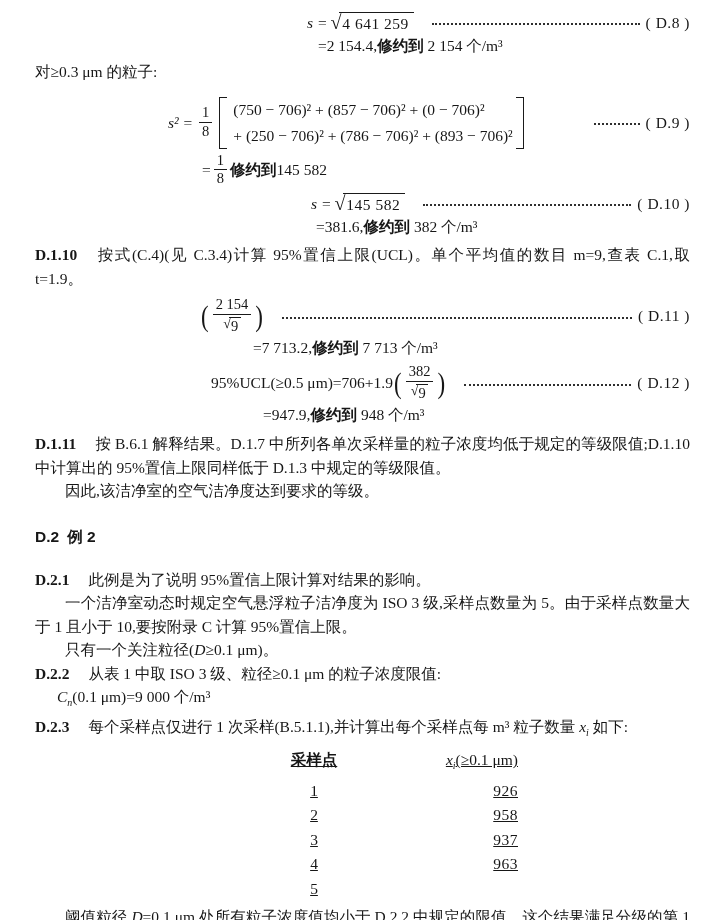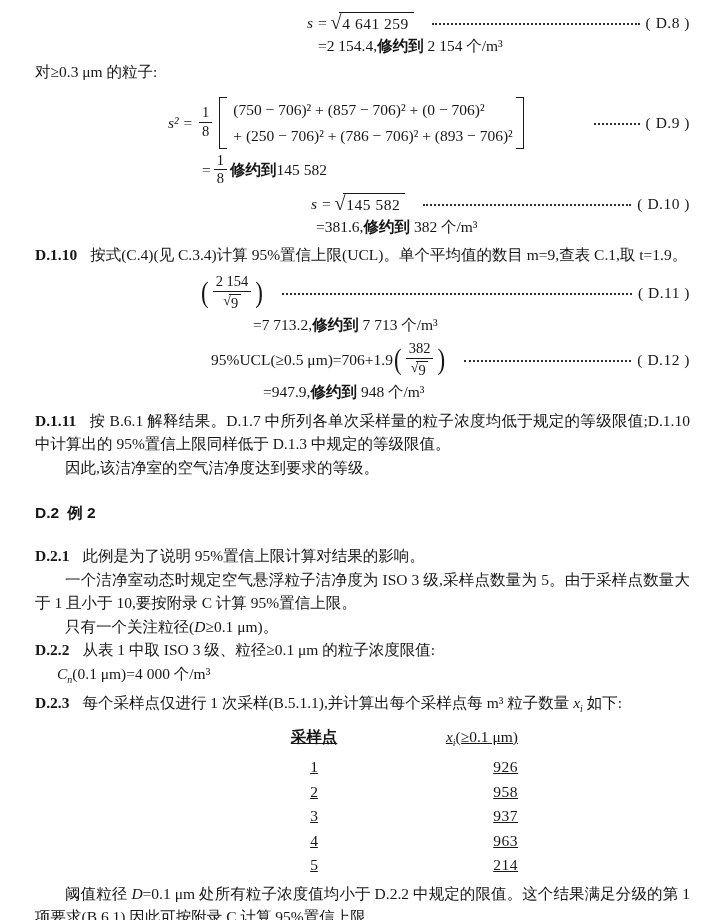--- a/index.html
+++ b/index.html
@@ -30,21 +30,21 @@
   .sqrt.sm .body{padding:1px 2px 0;}
   
   .brkL{align-self:stretch;width:7px;border:1.6px solid #1a1a1a;border-right:none;margin:0 6px 0 4px;}
   .brkR{align-self:stretch;width:7px;border:1.6px solid #1a1a1a;border-left:none;margin-left:3px;}
   .matrix{line-height:26px;white-space:nowrap;}
   
   .bigp{display:inline-block;transform:scaleY(1.28);font-size:23px;line-height:1;margin:0 1px;}
   
   .para{margin:0;line-height:23.5px;text-align:justify;}
   .indent{text-indent:30px;}
-  .secnum{font-weight:700;margin-right:13px;white-space:nowrap;}
+  .secnum{font-weight:700;margin-right:19px;white-space:nowrap;}
   .heading{margin:24px 0 20px;font-weight:700;font-size:15.5px;
     font-family:"Liberation Sans","DejaVu Sans",sans-serif;}
   .heading .secnum{margin-right:8px;}
   sub{font-size:10px;font-style:italic;}
   
   .ptable{margin:4px 0 4px 233px;width:250px;}
   .trow{display:flex;line-height:24.5px;text-decoration:underline;}
   .tc1{width:92px;text-align:center;}
   .tc2{width:158px;text-align:right;letter-spacing:0.5px;}
   .thead .tc2{letter-spacing:0;}
@@ -160,21 +160,21 @@
   </p>
   <p class="para indent"><span>一个洁净室动态时规定空气悬浮粒子洁净度为 ISO 3 级,采样点数量为 5。由于采样点数量大于 1 且小于 10,要按附录 C 计算 95%置信上限。</span></p>
   <p class="para indent">
     <span>只有一个关注粒径(</span><i>D</i><span>≥0.1 μm)。</span>
   </p>
 
   <p class="para">
     <b class="secnum">D.2.2</b><span>从表 1 中取 ISO 3 级、粒径≥0.1 μm 的粒子浓度限值:</span>
   </p>
   <p class="para" style="margin-left:22px">
-    <i>C</i><sub>n</sub><span>(0.1 μm)=4 000 个/m³</span>
+    <i>C</i><sub>n</sub><span>(0.1 μm)=9 000 个/m³</span>
   </p>
 
   <p class="para">
     <b class="secnum">D.2.3</b><span>每个采样点仅进行 1 次采样(B.5.1.1),并计算出每个采样点每 m³ 粒子数量 </span><i>x</i><sub>i</sub><span> 如下:</span>
   </p>
 
   <div class="ptable">
     <div class="trow thead">
       <span class="tc1 cnb">采样点</span>
       <span class="tc2"><i>x</i><sub>i</sub><span>(≥0.1 μm)</span></span>
@@ -190,21 +190,20 @@
     <div class="trow">
       <span class="tc1">3</span>
       <span class="tc2">937</span>
     </div>
     <div class="trow">
       <span class="tc1">4</span>
       <span class="tc2">963</span>
     </div>
     <div class="trow">
       <span class="tc1">5</span>
-      <span class="tc2">214</span>
     </div>
   </div>
 
   <p class="para indent" style="margin-top:4px">
     <span>阈值粒径 </span><i>D</i><span>=0.1 μm 处所有粒子浓度值均小于 D.2.2 中规定的限值。这个结果满足分级的第 1 项要求(B.6.1),因此可按附录 C 计算 95%置信上限。</span>
   </p>
 
 </div>
 
 </body></html>

